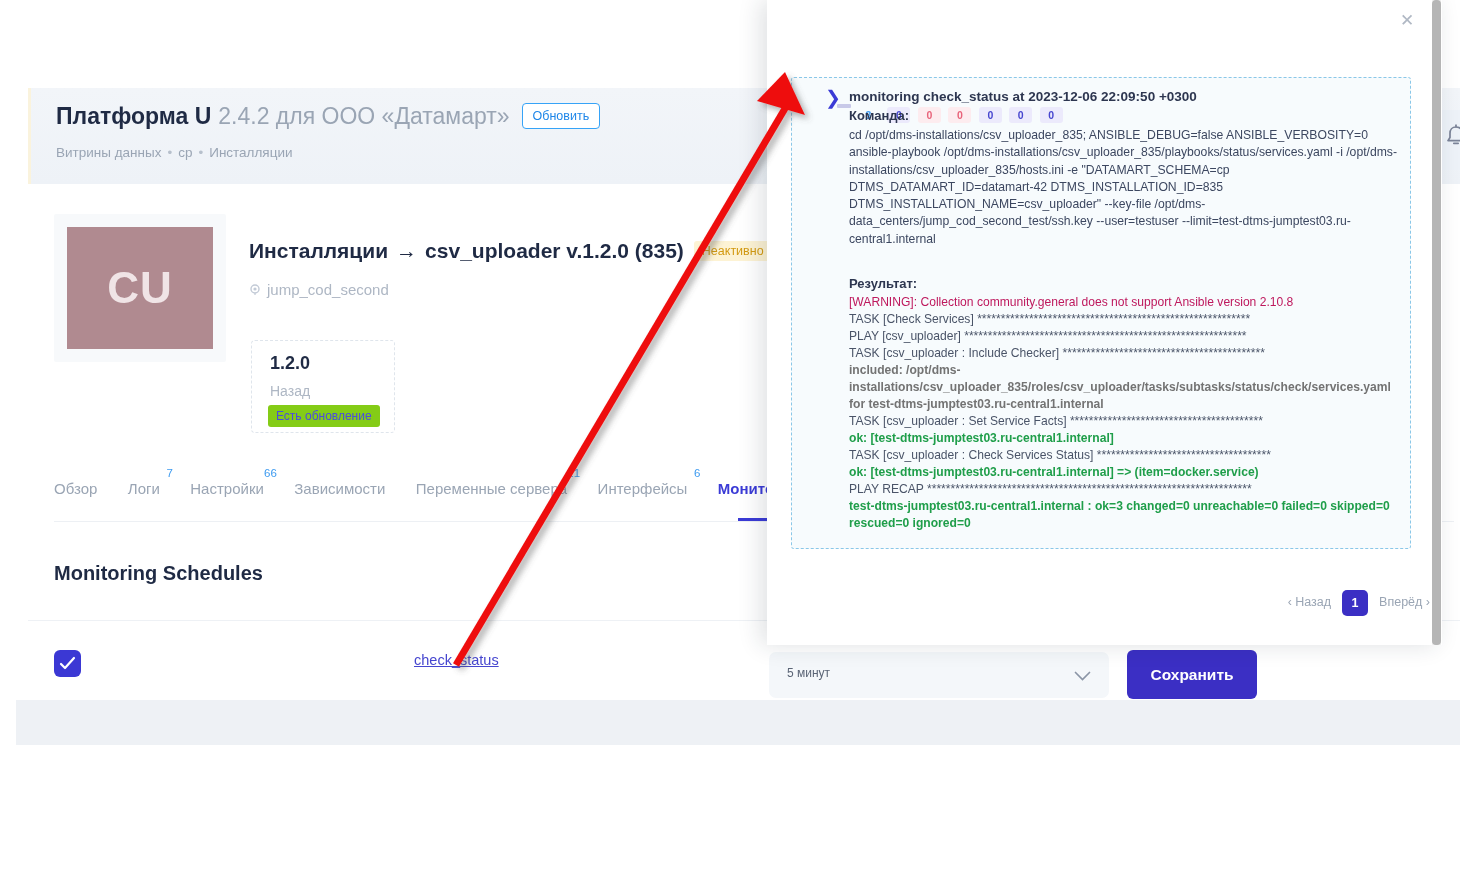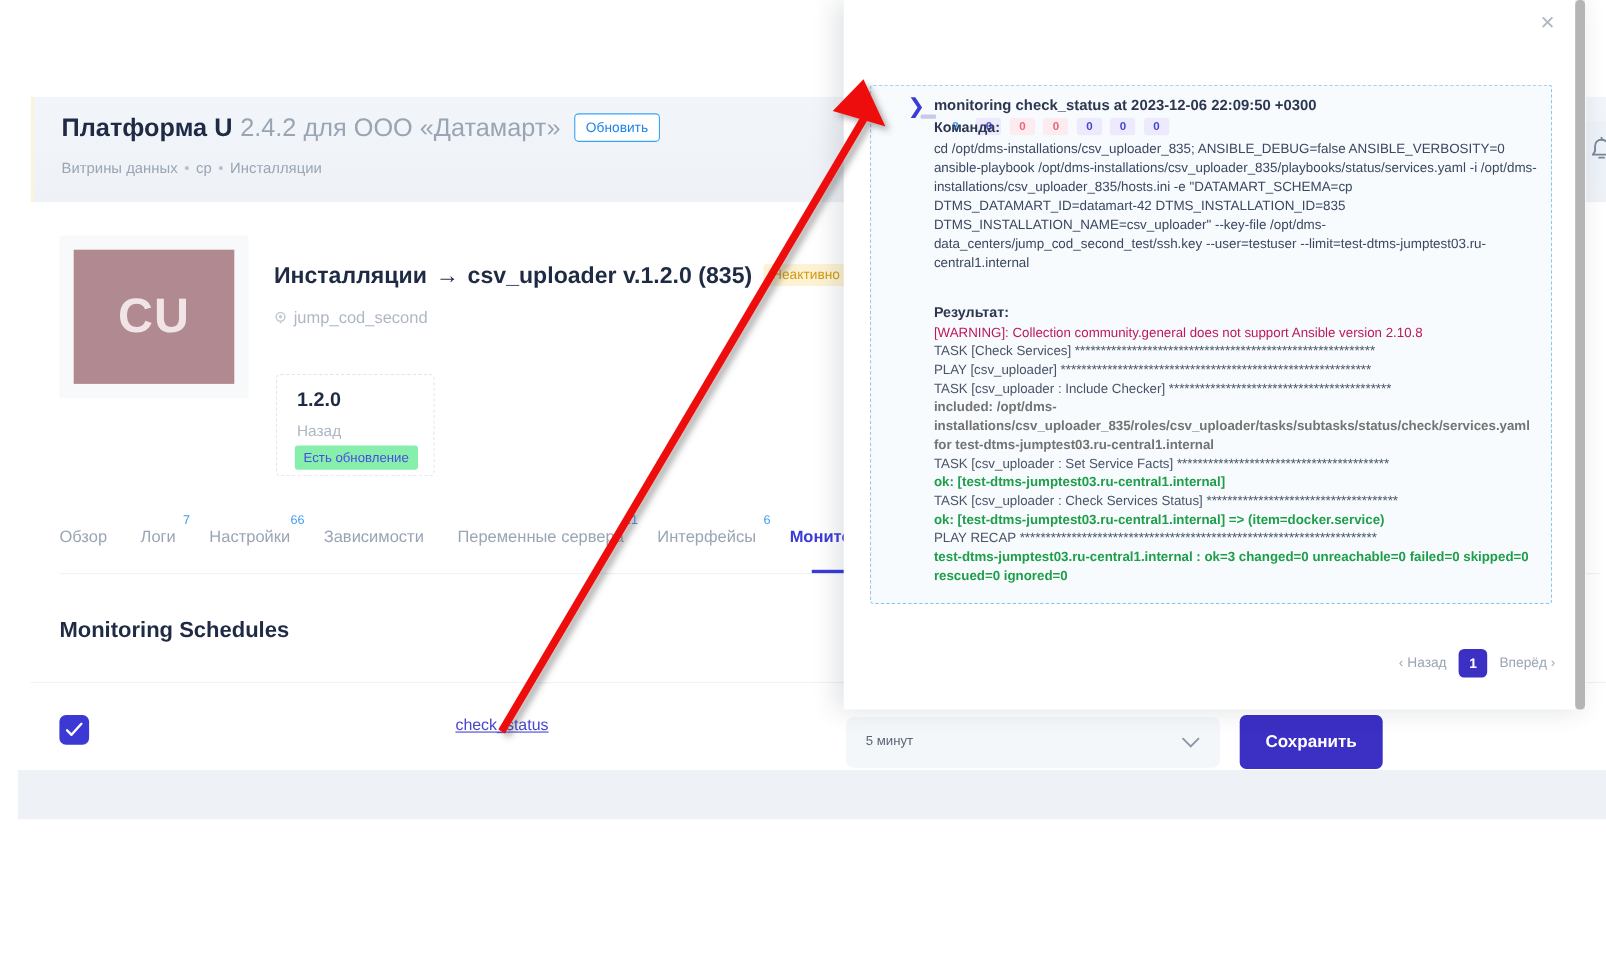--- a/index.html
+++ b/index.html
@@ -50,21 +50,21 @@
     background:#fdf3d4; color:#d39a12; font-size:12.5px; padding:3px 8px; border-radius:3px;
   }
 
   .dc-line { position:absolute; left:233px; top:281px; font-size:15px; color:#aeb7c4; }
   .dc-dot { display:inline-block; width:12px; height:12px; margin-right:6px; position:relative; top:1px; }
 
   .ver-card { position:absolute; left:235px; top:340px; width:142px; height:91px;
               border:1px dashed #dfe5ec; border-radius:4px; background:#ffffff; }
   .ver-card .num { position:absolute; left:18px; top:12px; font-size:18px; font-weight:bold; color:#1f2a44; }
   .ver-card .lbl { position:absolute; left:18px; top:42px; font-size:14px; color:#aeb7c4; }
-  .ver-card .chip { position:absolute; left:16px; top:64px; background:#86efac; color:#4b4be0;
+  .ver-card .chip { position:absolute; left:16px; top:64px; background:#84cc16; color:#4b4be0;
                     font-size:12px; padding:4px 8px; border-radius:3px; }
 
   
   .tabs { position:absolute; left:38px; top:480px; width:1400px; height:42px; white-space:nowrap; }
   .tab { display:inline-block; position:relative; font-size:15px; color:#9aa5b4; margin-right:26px;
          padding-bottom:16px; cursor:pointer; }
   .tab.active { color:#3b3bd6; font-weight:bold; }
   .tab .cnt { position:absolute; top:-13px; right:-13px; font-size:11.5px; color:#3e9bf0; font-weight:normal; }
   .tabs-rule { position:absolute; left:38px; top:521px; width:1400px; height:1px; background:#edf0f4; }
   .tab-underline { position:absolute; left:722px; top:518px; width:56px; height:3px; background:#3b3bd6; }
@@ -128,21 +128,21 @@
   .res-label { position:absolute; left:57px; top:198px; font-size:13px; font-weight:bold; color:#2d3650; }
 
   .out { position:absolute; left:57px; top:216px; width:556px; font-size:12.1px; line-height:17px;
          font-family:"Liberation Sans", sans-serif; }
   .out div { white-space:normal; word-break:break-word; }
   .o-warn { color:#be185d; font-weight:normal; }
   .o-plain{ color:#4a5468; }
   .o-cyan { color:#737373; font-weight:bold; }
   .o-green{ color:#1f9e4a; font-weight:bold; }
 
-  .pager { position:absolute; right:28px; top:590px; font-size:12.5px; color:#9aa5b4; }
+  .pager { position:absolute; right:12px; top:590px; font-size:12.5px; color:#9aa5b4; }
   .pager .pg-prev, .pager .pg-next { cursor:pointer; }
   .pager .pg-num { display:inline-block; background:#3b2fc4; color:#fff; font-weight:bold;
                    width:26px; height:26px; line-height:26px; text-align:center;
                    border-radius:5px; margin:0 11px; vertical-align:middle; cursor:pointer; }
 
   
   .modal-scroll { position:absolute; left:1432px; top:0; width:9px; height:645px; background:#f0f0f0; }
   .modal-scroll .thumb2 { position:absolute; left:0; top:0; width:9px; height:645px; background:#b5b5b5; border-radius:4px; }
 
   

